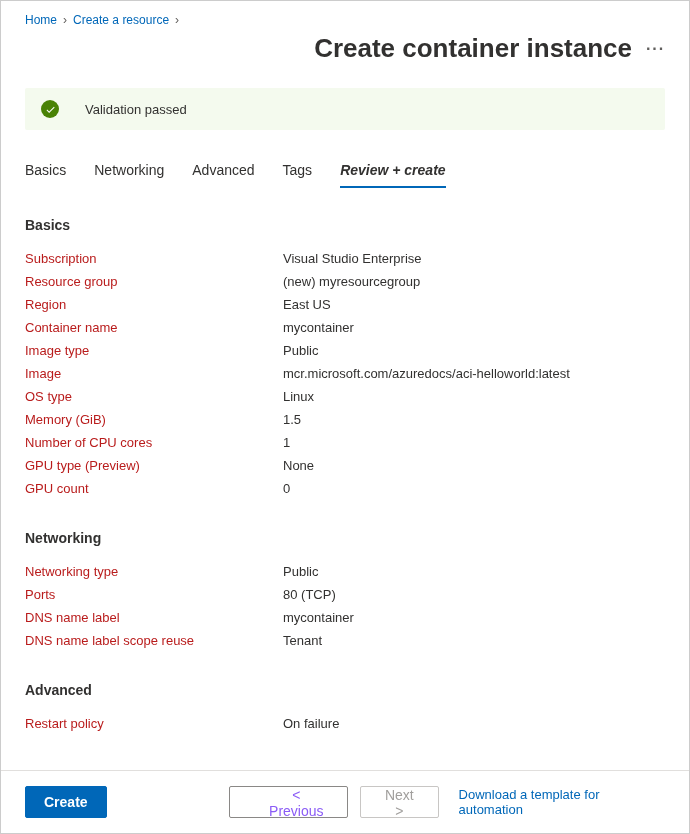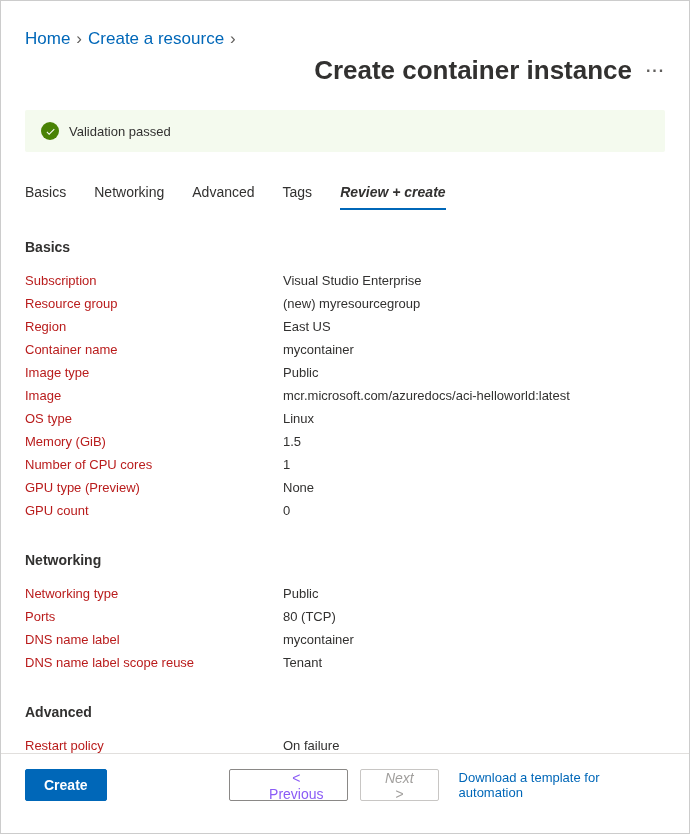--- a/index.html
+++ b/index.html
@@ -17,23 +17,22 @@
     .content-scroll {
       position: absolute;
       top: 0; left: 0; right: 0; bottom: 62px;
       overflow: hidden;
       padding: 12px 24px 0 24px;
     }
     .breadcrumb {
       display: flex;
       align-items: center;
       gap: 6px;
-      font-size: 17px;
+      font-size: 12px;
       margin-bottom: 6px;
-      margin-top: 16px;
     }
     .breadcrumb a {
       color: #0067b8;
       text-decoration: none;
       cursor: pointer;
     }
     .breadcrumb .sep { color: #605e5c; }
     .page-title {
       font-size: 26px;
       font-weight: 600;
@@ -48,21 +47,21 @@
       font-size: 16px;
       letter-spacing: 1px;
       cursor: pointer;
     }
     .validation-banner {
       background: #f4faee;
       border-radius: 2px;
       padding: 12px 16px;
       display: flex;
       align-items: center;
-      gap: 10px;
+      gap: 26px;
       margin-bottom: 32px;
     }
     .check-icon {
       width: 18px; height: 18px;
       border-radius: 50%;
       background: #498205;
       display: flex;
       align-items: center;
       justify-content: center;
       flex-shrink: 0;
@@ -101,21 +100,21 @@
       width: 258px;
       color: #b91c1c;
       flex-shrink: 0;
     }
     .kv-value {
       color: #323130;
     }
     .section { margin-bottom: 30px; }
     .footer {
       position: absolute;
-      bottom: 18px; left: 0; right: 0;
+      bottom: 1px; left: 0; right: 0;
       height: 62px;
       border-top: 1px solid #e1dfdd;
       background: #fff;
       display: flex;
       align-items: center;
       padding: 0 24px;
       gap: 12px;
     }
     .btn {
       height: 32px;
@@ -136,21 +135,20 @@
       background: #fff;
       color: #8b5cf6;
       border: 1px solid #8a8886;
       padding-left: 33px;
     }
     .btn-disabled {
       background: #fff;
       color: #a19f9d;
       border: 1px solid #c8c6c4;
       cursor: default;
-      font-style: italic;
     }
     .footer-spacer { width: 100px; }
     .footer-link {
       color: #0067b8;
       text-decoration: none;
       font-size: 13px;
       margin-left: 8px;
       cursor: pointer;
     }
   </style>

